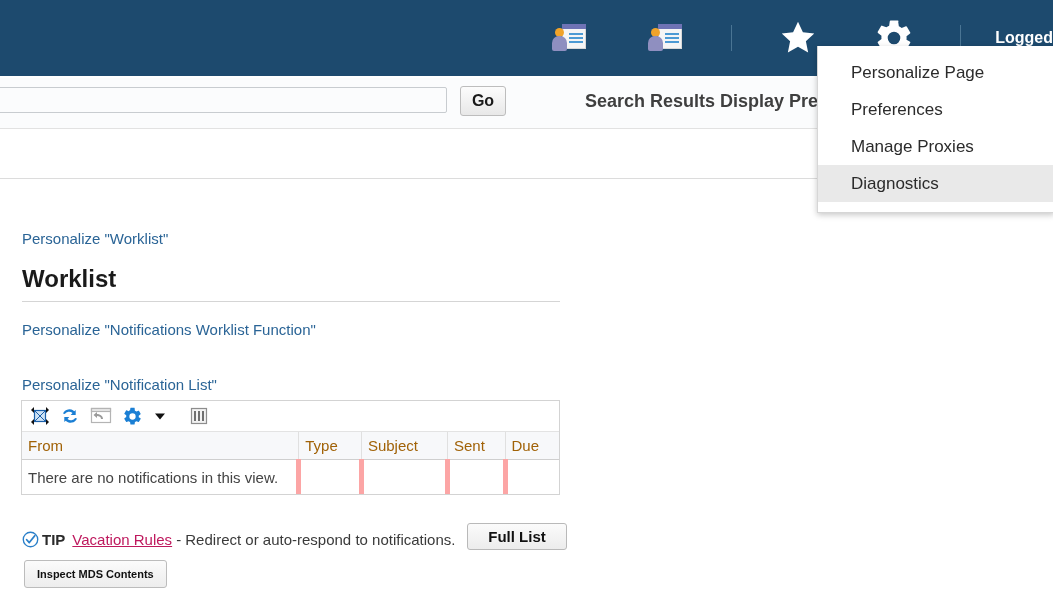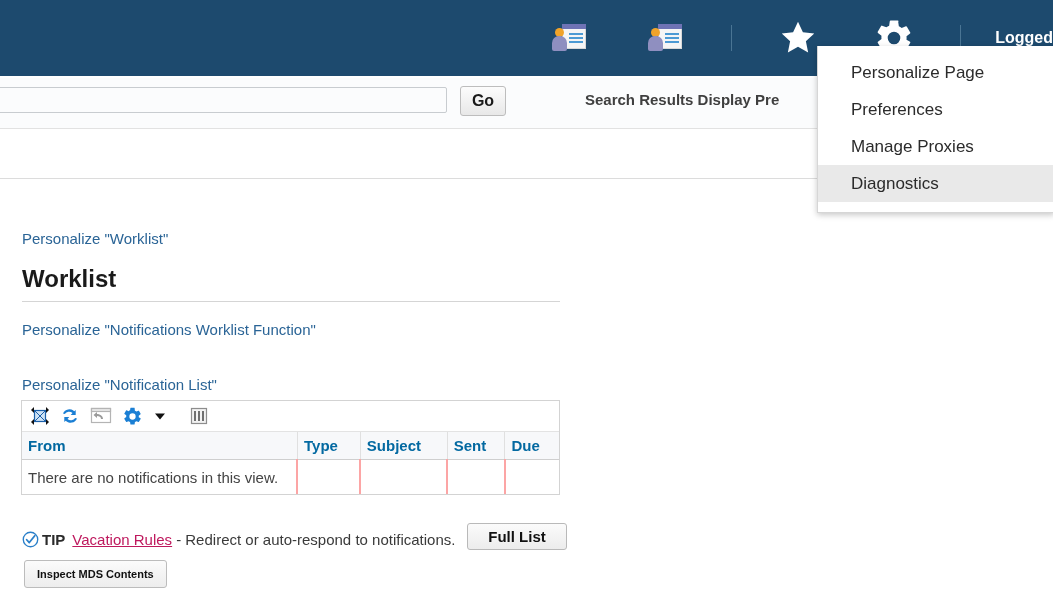--- a/index.html
+++ b/index.html
@@ -160,21 +160,21 @@
     font-size: 16px;
     font-weight: bold;
     color: #1a1a1a;
     font-family: "Liberation Sans", sans-serif;
     cursor: pointer;
     z-index: 5;
   }
   .srd-pref {
     position: absolute;
     left: 585px; top: 91px;
-    font-size: 15px;
+    font-size: 18px;
     font-weight: bold;
     color: #3f3f3f;
     white-space: nowrap;
     overflow: hidden;
     width: 236px;
     z-index: 2;
   }
 
   
   .band2 {
@@ -258,28 +258,28 @@
   table.nl {
     width: 100%;
     border-collapse: collapse;
     font-size: 15px;
   }
   table.nl th {
     background: #f7f8fa;
     border-right: 1px solid #e0e0e0;
     border-bottom: 1px solid #cfcfcf;
     text-align: left;
-    font-weight: bold;
-    color: #0369a1;
+    font-weight: normal;
+    color: #a16207;
     padding: 5px 6px;
     white-space: nowrap;
   }
   table.nl th:last-child { border-right: none; }
   table.nl td {
-    border-right: 2px solid #fca5a5;
+    border-right: 5px solid #fca5a5;
     padding: 6px 6px;
     color: #444;
     height: 22px;
   }
   table.nl td:last-child { border-right: none; }
 
   
   .tip-row {
     position: absolute;
     left: 22px; top: 352px;

